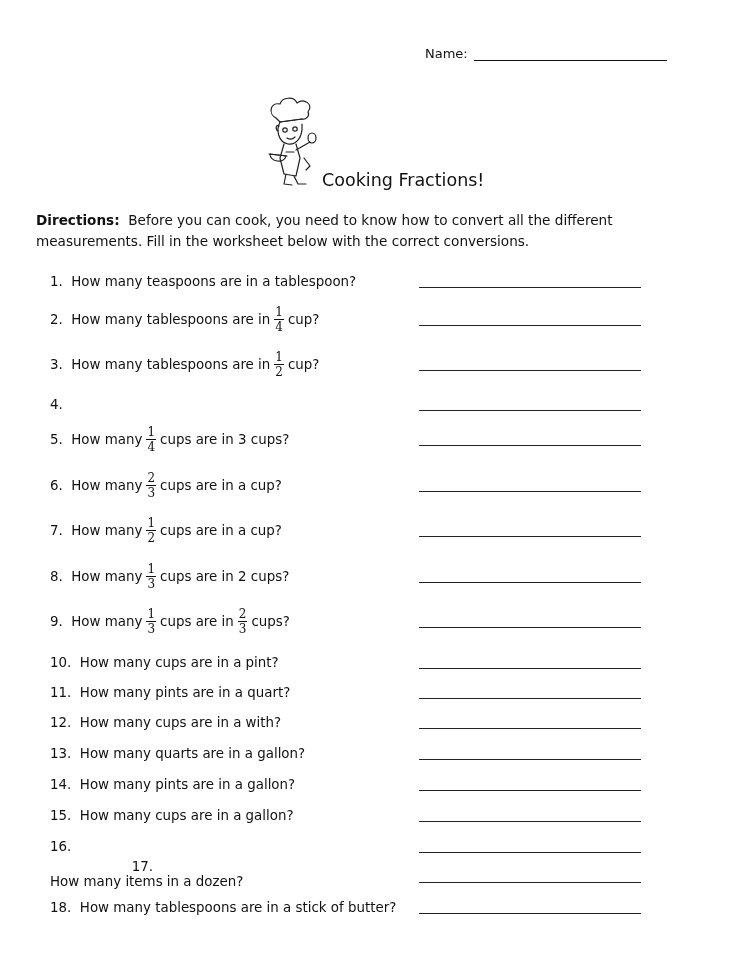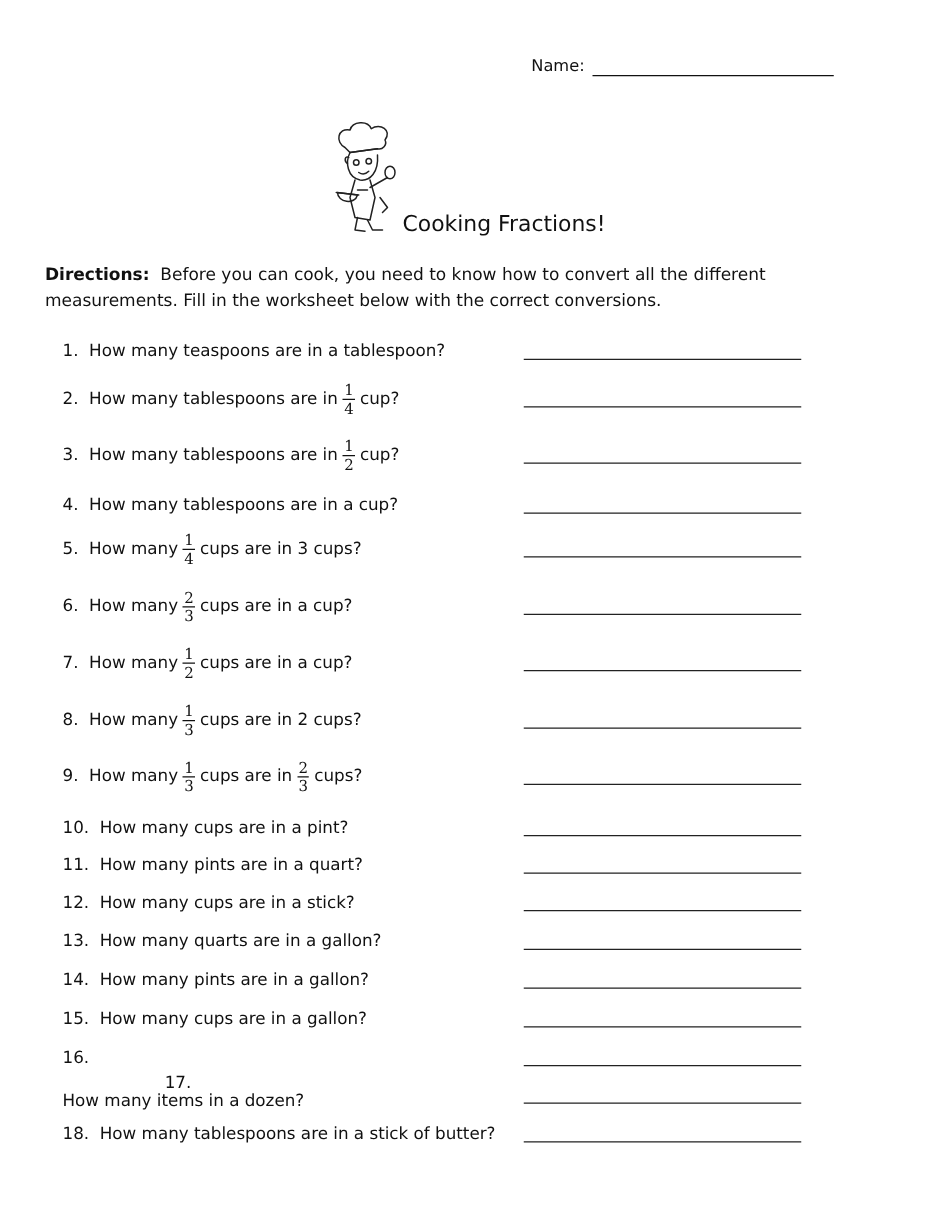--- a/index.html
+++ b/index.html
@@ -79,21 +79,20 @@
       <span>How many tablespoons are in</span>
       <span class="frac">
         <span class="n">1</span>
         <span class="d">2</span>
       </span>
       <span>cup?</span>
     </div>
     <div class="ans" style="top: 370px;"></div>
     <div class="q" style="top: 387px;">
       <span class="num">4.&nbsp;&nbsp;</span>
-      <span>How many tablespoons are in a cup?</span>
     </div>
     <div class="ans" style="top: 410px;"></div>
     <div class="q" style="top: 422px;">
       <span class="num">5.&nbsp;&nbsp;</span>
       <span>How many</span>
       <span class="frac">
         <span class="n">1</span>
         <span class="d">4</span>
       </span>
       <span>cups are in 3 cups?</span>
@@ -149,21 +148,21 @@
       <span>How many cups are in a pint?</span>
     </div>
     <div class="ans" style="top: 668px;"></div>
     <div class="q" style="top: 675px; text-align: right;">
       <span class="num">11.&nbsp;&nbsp;</span>
       <span>How many pints are in a quart?</span>
     </div>
     <div class="ans" style="top: 698px;"></div>
     <div class="q" style="top: 705px; justify-content: space-between;">
       <span class="num">12.&nbsp;&nbsp;</span>
-      <span>How many cups are in a stick?</span>
+      <span>How many cups are in a with?</span>
     </div>
     <div class="ans" style="top: 728px;"></div>
     <div class="q" style="top: 736px;">
       <span class="num">13.&nbsp;&nbsp;</span>
       <span>How many quarts are in a gallon?</span>
     </div>
     <div class="ans" style="top: 759px;"></div>
     <div class="q" style="top: 767px;">
       <span class="num">14.&nbsp;&nbsp;</span>
       <span>How many pints are in a gallon?</span>

